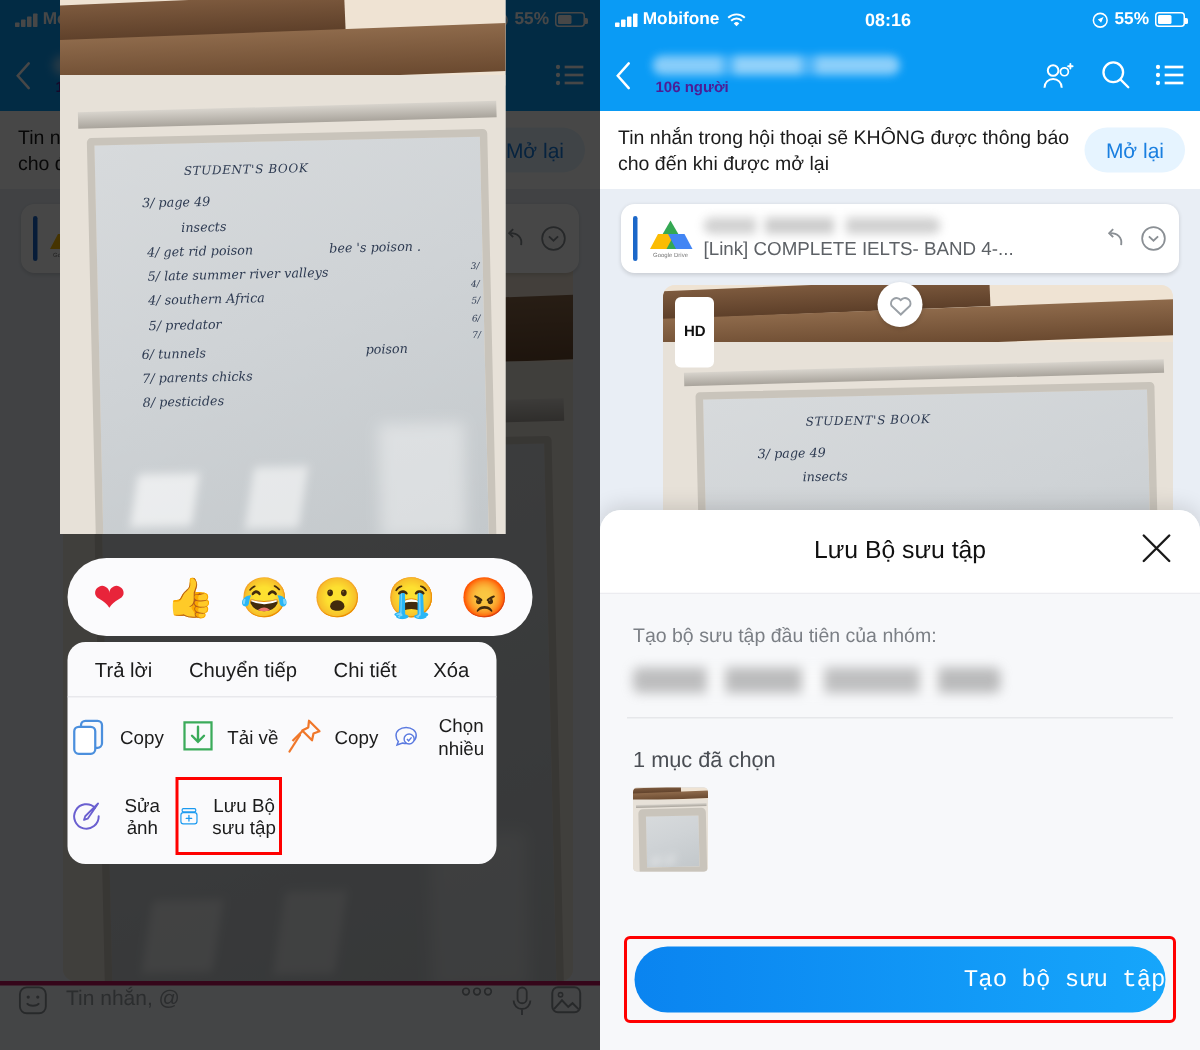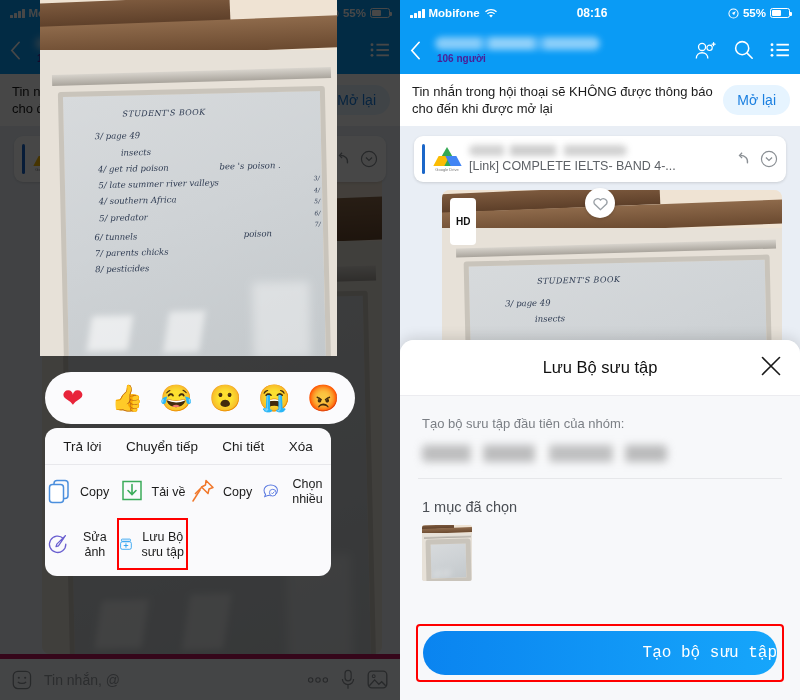--- a/index.html
+++ b/index.html
@@ -119,22 +119,22 @@
   .wb-glare3 { position:absolute; right: 6%; bottom: 2%; width: 22%; height: 28%;
     background: rgba(255,255,255,.38); filter: blur(5px); }
   .wb-ink { position: absolute; color: #2e3b52; font-family: "DejaVu Serif", serif;
     font-style: italic; white-space: nowrap; }
   .wb-ink.head { font-size: 8px; letter-spacing: .4px; }
   .wb-ink.li { font-size: 8.5px; }
   .wb-side { position: absolute; right: 1%; top: 30%; color:#2e3b52; font-size: 6px;
     font-family:"DejaVu Serif",serif; font-style: italic; line-height: 1.9; text-align:center; }
 
   .composer {
-    height: 46px; background: #f5f7fa; display: flex; align-items: center;
-    gap: 12px; padding: 0 12px; border-top: 5px solid #be185d;
+    height: 46px; background: #f5f7fa; display: flex; align-items: flex-start;
+    gap: 12px; padding: 0 12px; border-top: 3px solid #be185d;
   }
   .composer-input { flex: 1; font-size: 14px; color: #9aa0a6; }
 
   
   .dimmer { position: absolute; inset: 0; background: rgba(0,0,0,.72); z-index: 20; }
   .photo-popup {
     position: absolute; left: 40px; top: 0; width: 297px; height: 356px;
     z-index: 24; overflow: hidden; background: #ddd;
   }
   .react-bar {

